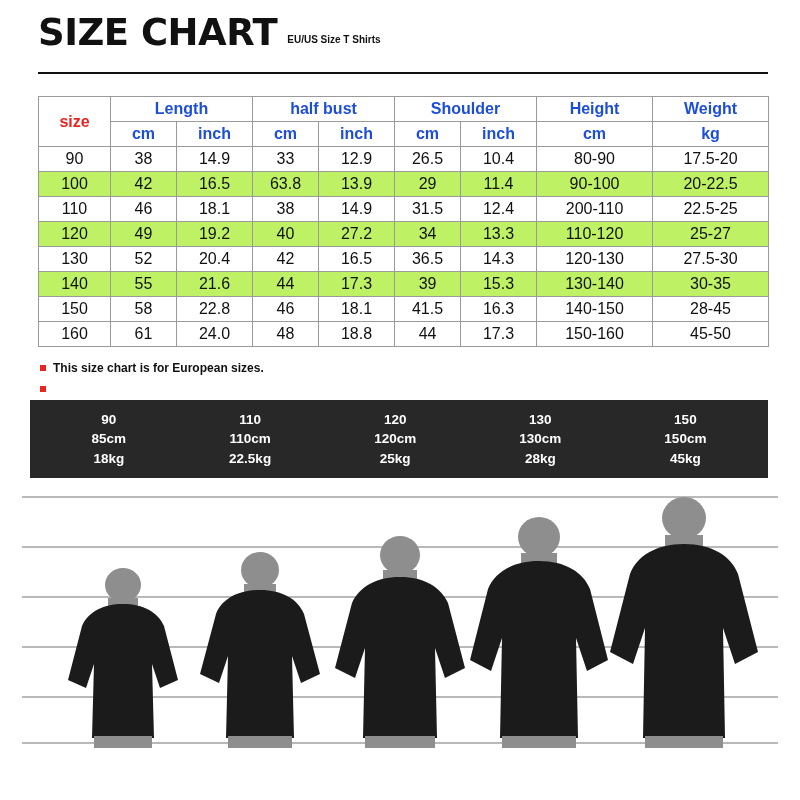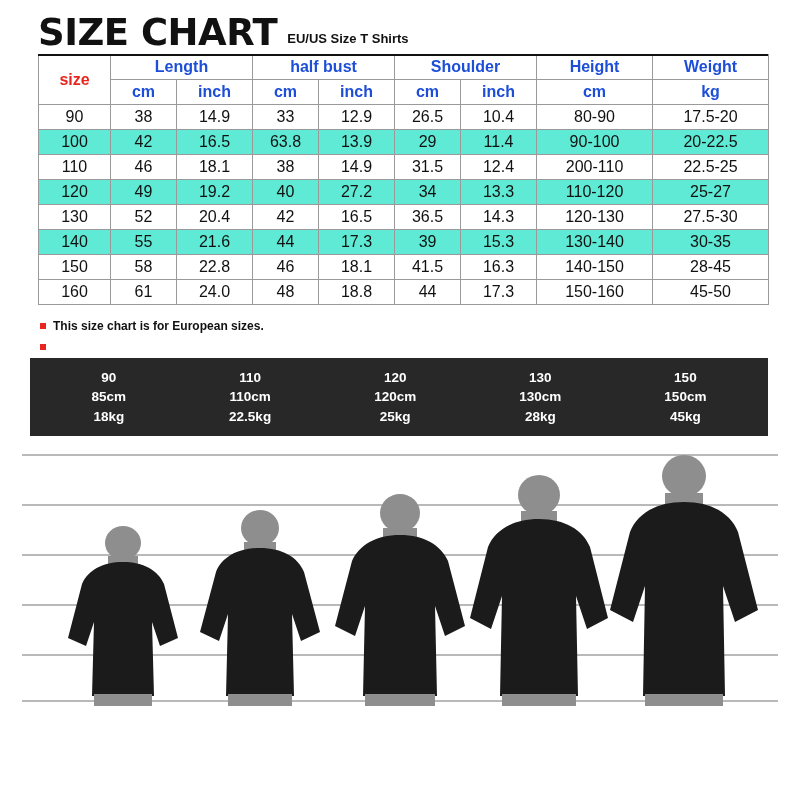--- a/index.html
+++ b/index.html
@@ -24,41 +24,41 @@
     align-items: baseline;
   }
   .header-title {
     font-size: 37px;
     font-weight: bold;
     letter-spacing: -0.5px;
     font-family: "DejaVu Sans", sans-serif;
     line-height: 1;
   }
   .header-sub {
-    font-size: 13px;
+    font-size: 10px;
     font-weight: bold;
     margin-left: 10px;
     position: relative;
     top: -2px;
   }
   .header-rule {
     position: absolute;
     left: 38px;
     right: 32px;
     bottom: -2px;
     border-bottom: 2px solid #111;
   }
   .header-wrap {
     position: relative;
-    height: 54px;
+    height: 72px;
   }
 
   
   .table-wrap {
-    margin: 0 32px 0 38px;
+    margin: 24px 32px 0 38px;
   }
   table.size-table {
     border-collapse: collapse;
     width: 730px;
     table-layout: fixed;
   }
   table.size-table td, table.size-table th {
     border: 1px solid #9a9a9a;
     text-align: center;
     font-size: 16px;
@@ -69,21 +69,21 @@
     color: #1d4ed8;
     font-weight: bold;
     font-size: 17px;
   }
   .size-head {
     color: #e8251e;
     font-weight: bold;
     font-size: 19px;
     vertical-align: middle;
   }
-  .row-alt { background: #5eead4; }
+  .row-alt { background: #bef264; }
   .cell-num { font-size: 17px; }
   .cell-size { font-size: 17px; }
 
   
   .notes {
     margin: 14px 32px 0 40px;
   }
   .note {
     display: flex;
     align-items: flex-start;

